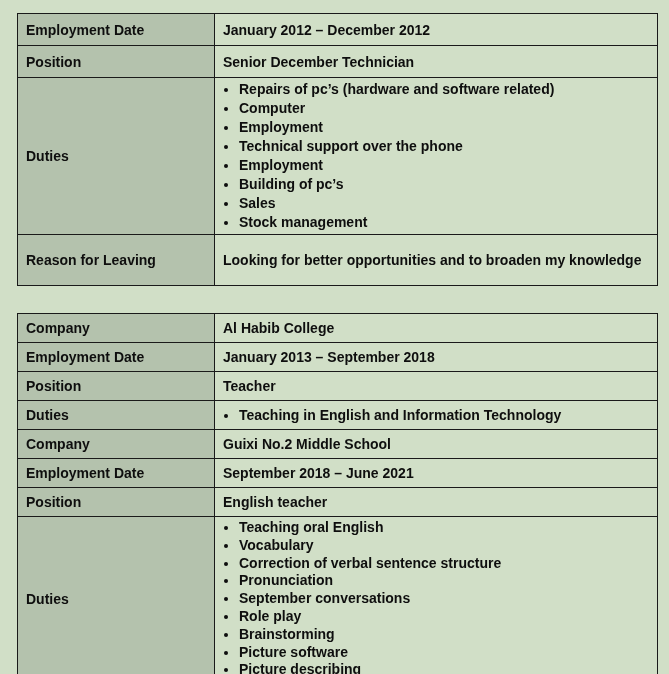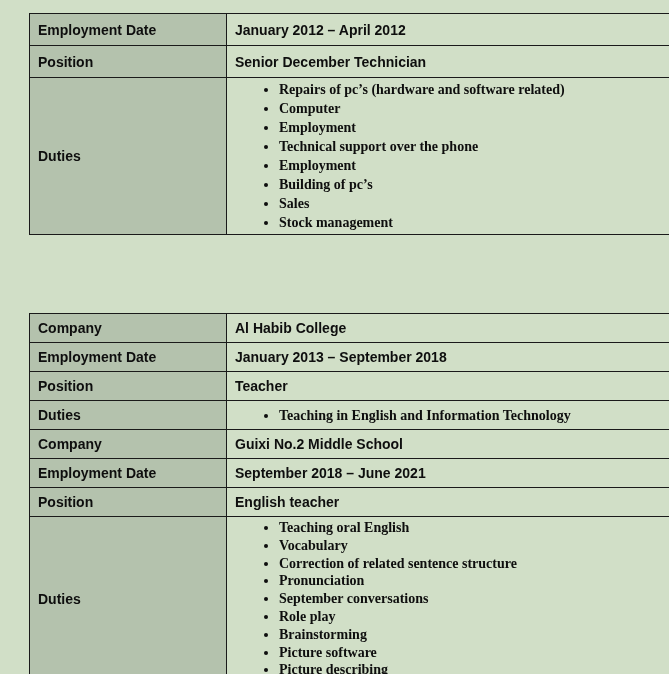--- a/index.html
+++ b/index.html
@@ -7,21 +7,21 @@
     position:relative;
     width:669px;height:674px;
     background:var(--page-bg,#d1dfc7);
     font-family:"Liberation Sans",sans-serif;
     font-weight:bold;
     color:var(--text,#0e0e0e);
     overflow:hidden;
   }
   table.t{
     position:absolute;
-    left:29px;
+    left:17px;
     width:641px;
     border-collapse:collapse;
     table-layout:fixed;
     font-size:14px;
   }
   table.t td{
     border:1.6px solid var(--border,#1a1a1a);
     vertical-align:middle;
     overflow:hidden;
   }
@@ -36,57 +36,60 @@
   td.val{
     padding:2px 8px;
   }
   td.top{vertical-align:top;}
   tr.h27 td{height:27px;}
   tr.h24 td{height:24px;}
   tr.h46 td{height:46px;}
   td.list{padding:2px 0;}
   ul.duties{
     margin:0;
-    padding-left:52px;
+    padding-left:24px;
     list-style-type:disc;
-    font-family:Liberation Serif, serif;
   }
   .t1 ul.duties li{line-height:19px;}
   .t2 ul.duties li{line-height:19px;}
   .t3 ul.duties li{line-height:17.8px;}
 </style>
 </head>
 <body>
 
 <div class="page" style="--page-bg: #d1dfc7; --label-bg: #b4c2ad; --border: #1a1a1a; --text: #0e0e0e;">
 
   <table class="t t1">
     <tbody>
         <tr class="h27">
       <td class="lbl">Employment Date</td>
-      <td class="val">January 2012 – April 2012</td>
+      <td class="val">January 2012 – December 2012</td>
     </tr>
     <tr class="h27">
       <td class="lbl">Position</td>
       <td class="val">Senior December Technician</td>
     </tr>
     <tr>
       <td class="lbl">Duties</td>
       <td class="val list top">
         <ul class="duties">
           <li>Repairs of pc’s (hardware and software related)</li>
           <li>Computer</li>
           <li>Employment</li>
           <li>Technical support over the phone</li>
           <li>Employment</li>
           <li>Building of pc’s</li>
           <li>Sales</li>
           <li>Stock management</li>
         </ul>
       </td>
+    </tr>
+    <tr class="h46">
+      <td class="lbl">Reason for Leaving</td>
+      <td class="val top">Looking for better opportunities and to broaden my knowledge</td>
     </tr>
   </tbody>
     </table>
 
   <table class="t t2">
     <tbody>
         <tr class="h24">
       <td class="lbl">Company</td>
       <td class="val">Al Habib College</td>
     </tr>
@@ -122,21 +125,21 @@
     <tr class="h24">
       <td class="lbl">Position</td>
       <td class="val">English teacher</td>
     </tr>
     <tr>
       <td class="lbl">Duties</td>
       <td class="val list top">
         <ul class="duties">
           <li>Teaching oral English</li>
           <li>Vocabulary</li>
-          <li>Correction of related sentence structure</li>
+          <li>Correction of verbal sentence structure</li>
           <li>Pronunciation</li>
           <li>September conversations</li>
           <li>Role play</li>
           <li>Brainstorming</li>
           <li>Picture software</li>
           <li>Picture describing</li>
         </ul>
       </td>
     </tr>
   </tbody>

